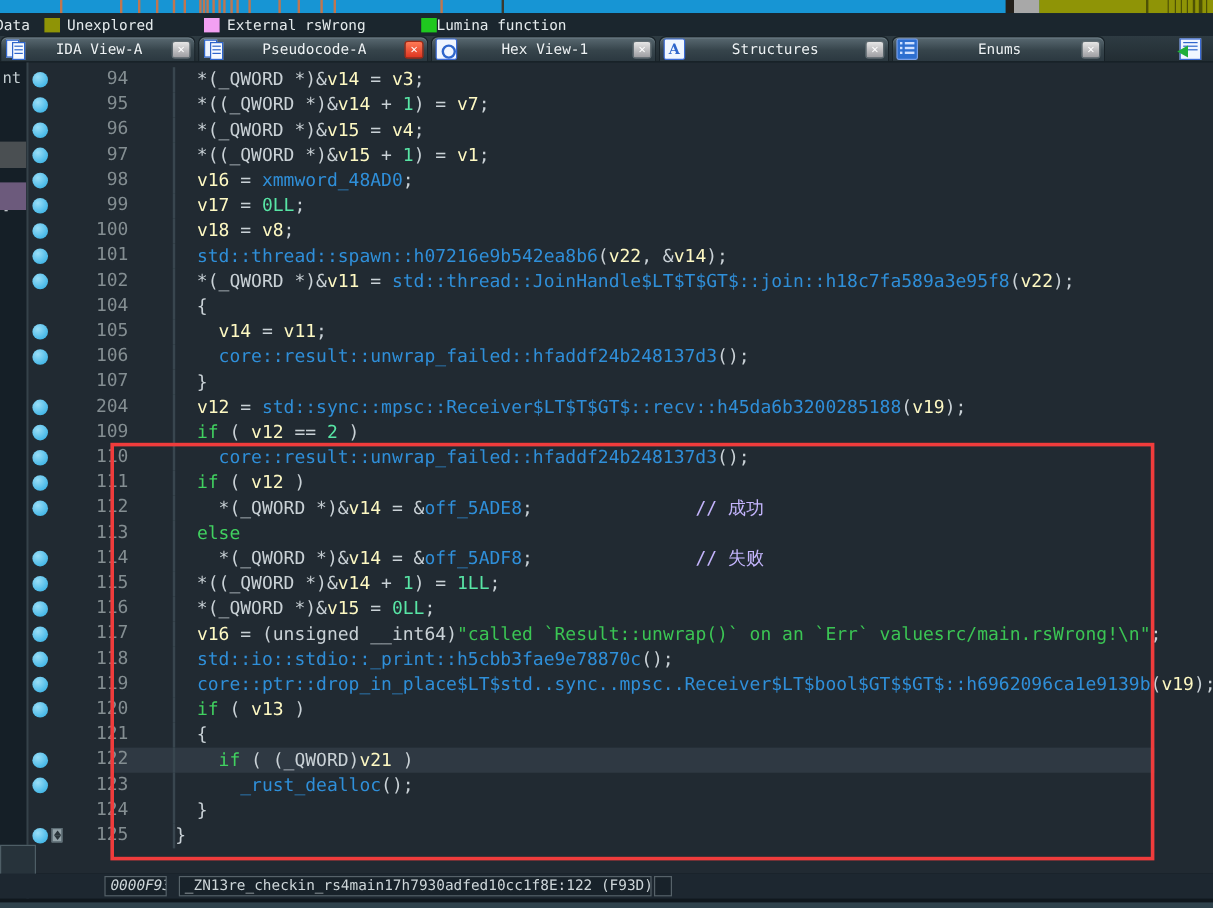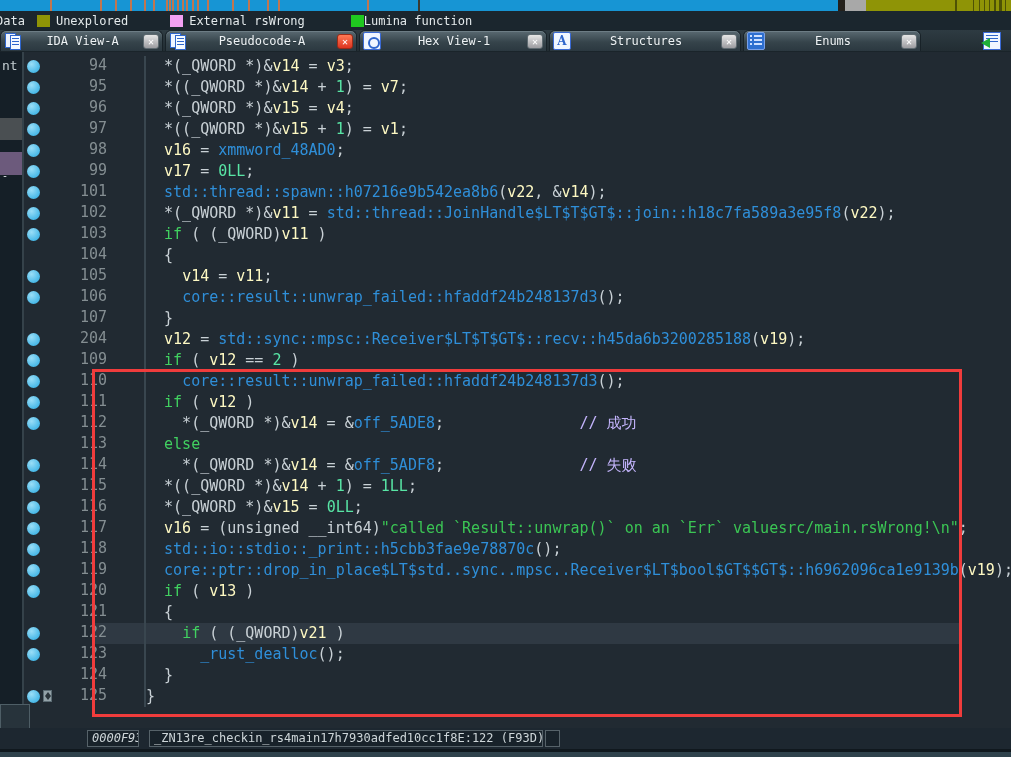--- a/index.html
+++ b/index.html
@@ -237,32 +237,32 @@
           <span class="lnum">98</span>
           <span class="ctext"><span class="tk-p">  </span><span class="tk-v">v16</span><span class="tk-p"> = </span><span class="tk-f">xmmword_48AD0</span><span class="tk-p">;</span></span>
         </div>
         <div class="crow">
           <span class="bp on"></span>
           <span class="lnum">99</span>
           <span class="ctext"><span class="tk-p">  </span><span class="tk-v">v17</span><span class="tk-p"> = </span><span class="tk-n">0LL</span><span class="tk-p">;</span></span>
         </div>
         <div class="crow">
           <span class="bp on"></span>
+          <span class="lnum">100</span>
+          <span class="ctext"><span class="tk-p">  </span><span class="tk-v">v18</span><span class="tk-p"> = </span><span class="tk-v">v8</span><span class="tk-p">;</span></span>
+        </div>
+        <div class="crow">
+          <span class="bp on"></span>
           <span class="lnum">101</span>
           <span class="ctext"><span class="tk-p">  </span><span class="tk-f">std::thread::spawn::h07216e9b542ea8b6</span><span class="tk-p">(</span><span class="tk-v">v22</span><span class="tk-p">, &amp;</span><span class="tk-v">v14</span><span class="tk-p">);</span></span>
         </div>
         <div class="crow">
           <span class="bp on"></span>
           <span class="lnum">102</span>
           <span class="ctext"><span class="tk-p">  *(_QWORD *)&amp;</span><span class="tk-v">v11</span><span class="tk-p"> = </span><span class="tk-f">std::thread::JoinHandle$LT$T$GT$::join::h18c7fa589a3e95f8</span><span class="tk-p">(</span><span class="tk-v">v22</span><span class="tk-p">);</span></span>
-        </div>
-        <div class="crow">
-          <span class="bp on"></span>
-          <span class="lnum">103</span>
-          <span class="ctext"><span class="tk-p">  </span><span class="tk-k">if</span><span class="tk-p"> ( (_QWORD)</span><span class="tk-v">v11</span><span class="tk-p"> )</span></span>
         </div>
         <div class="crow">
           <span class="bp"></span>
           <span class="lnum">104</span>
           <span class="ctext"><span class="tk-p">  {</span></span>
         </div>
         <div class="crow">
           <span class="bp on"></span>
           <span class="lnum">105</span>
           <span class="ctext"><span class="tk-p">    </span><span class="tk-v">v14</span><span class="tk-p"> = </span><span class="tk-v">v11</span><span class="tk-p">;</span></span>

